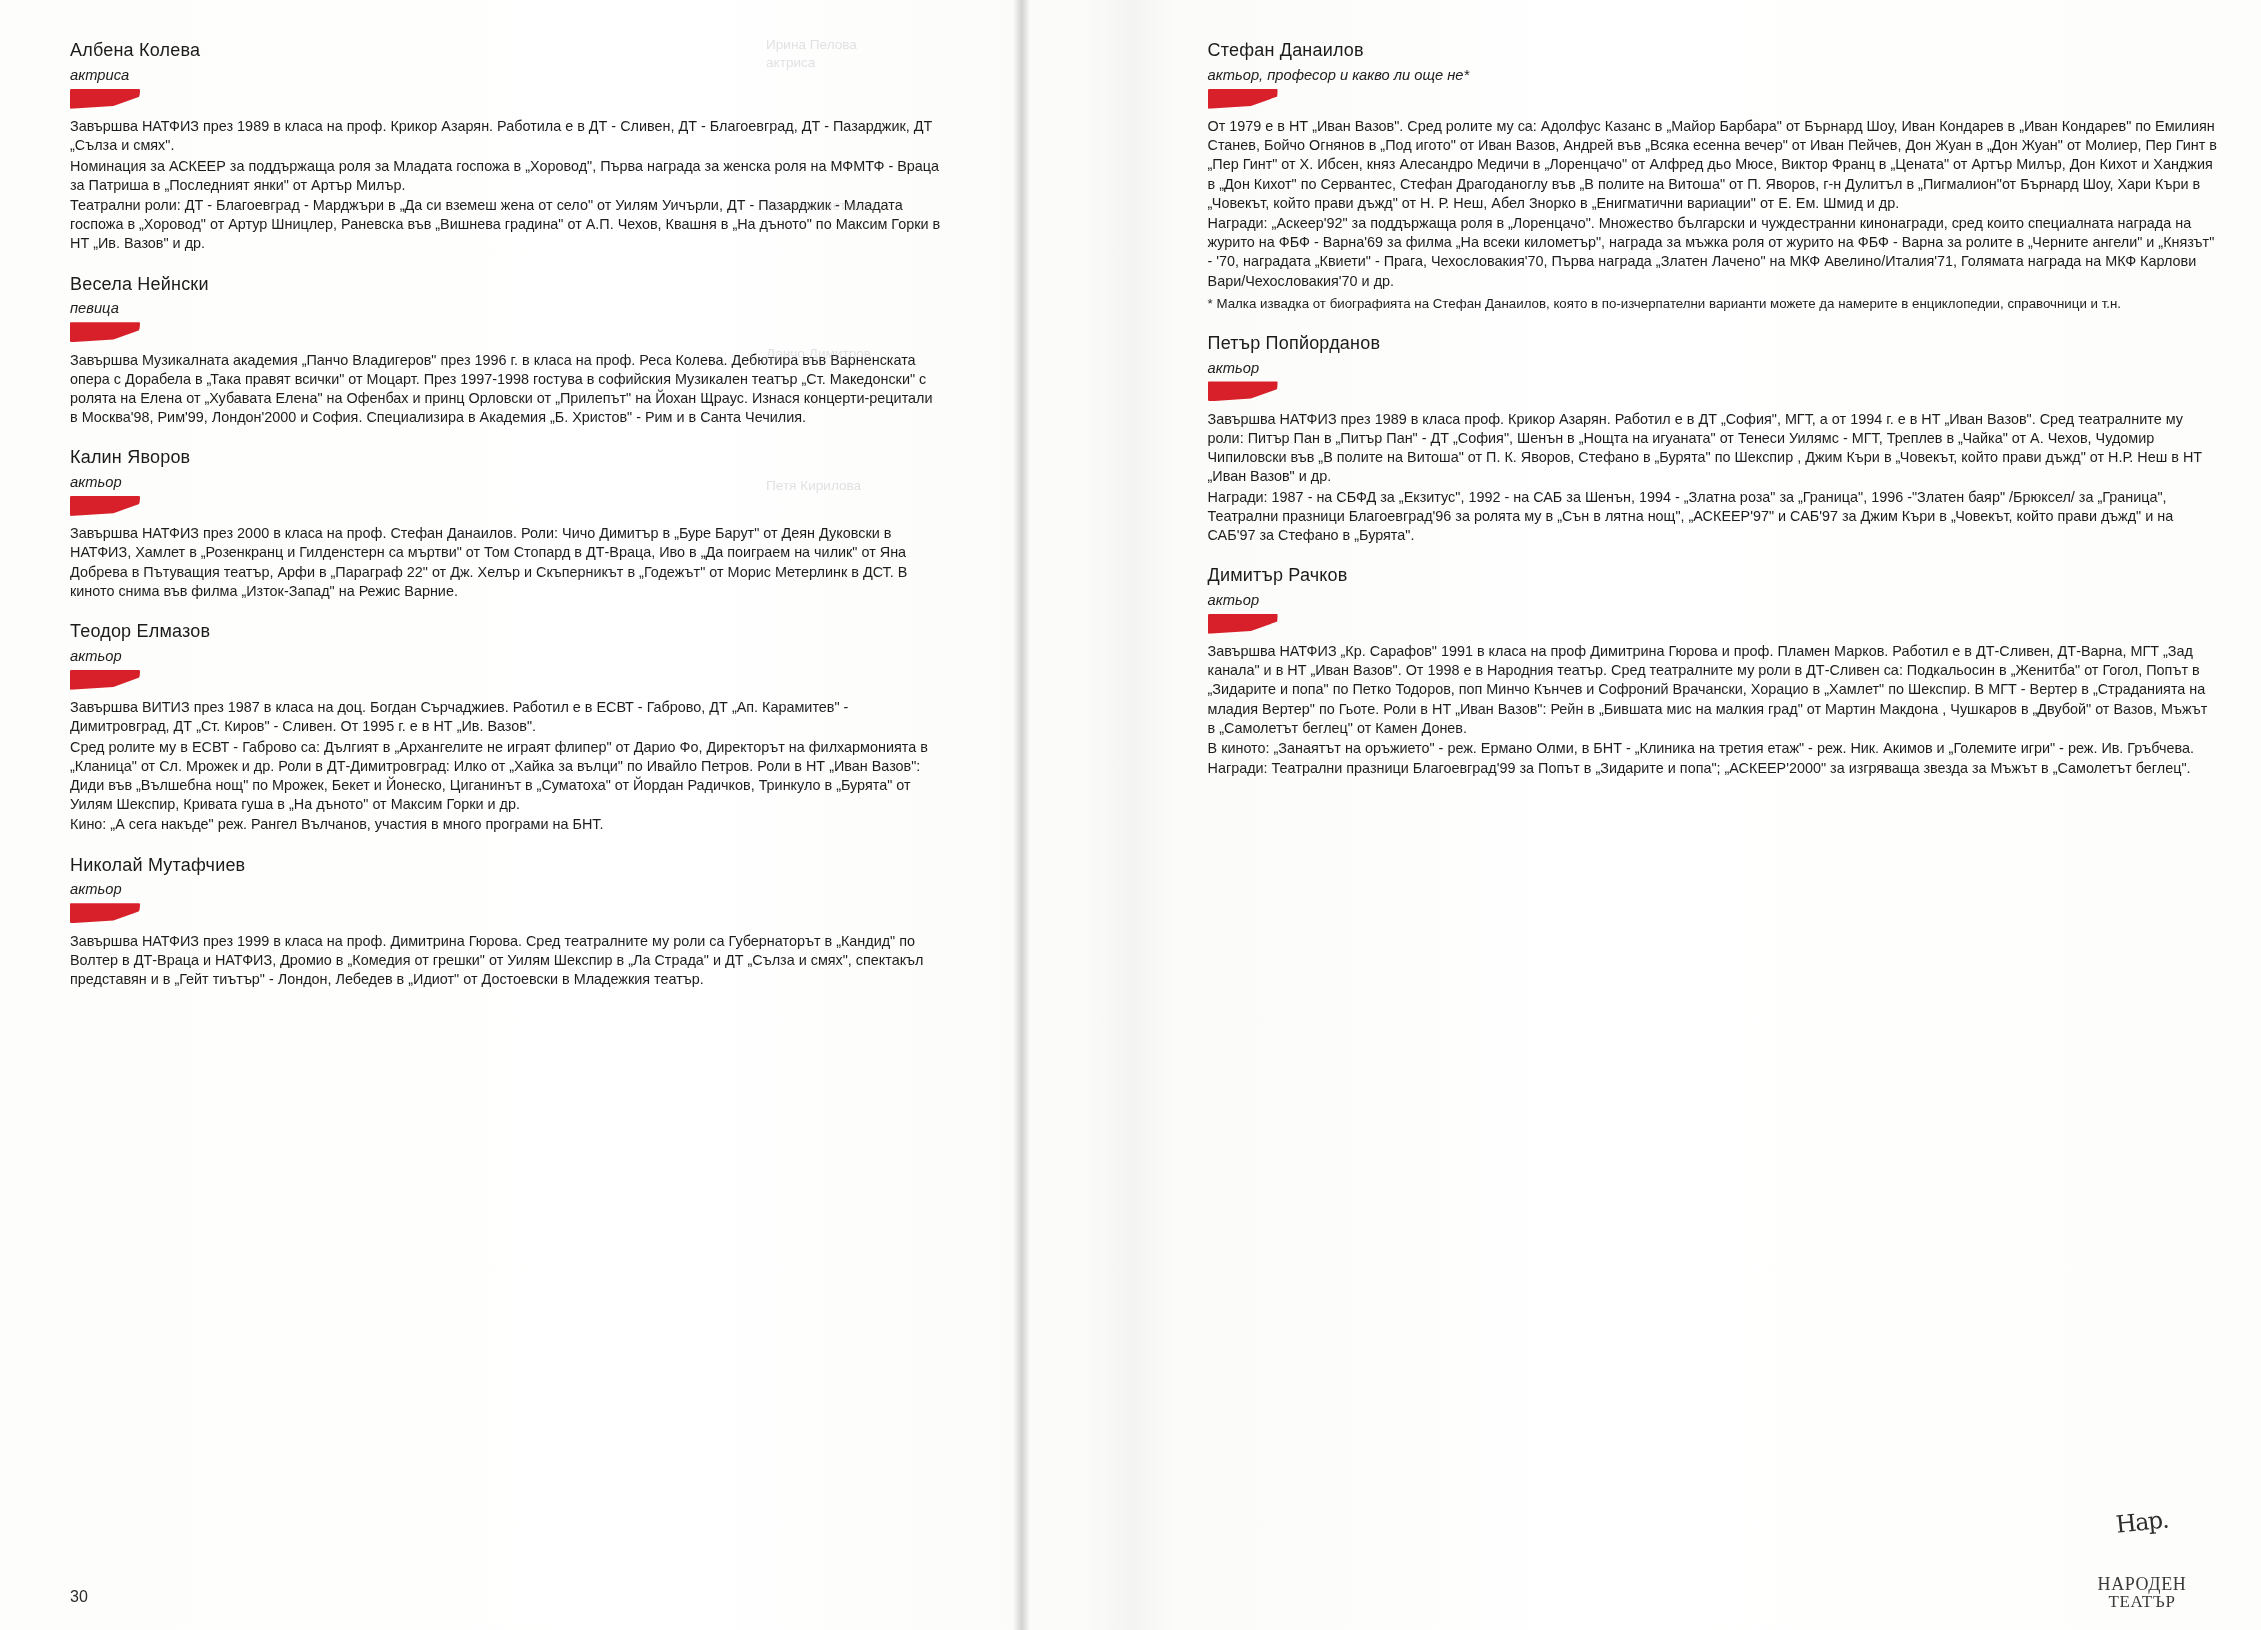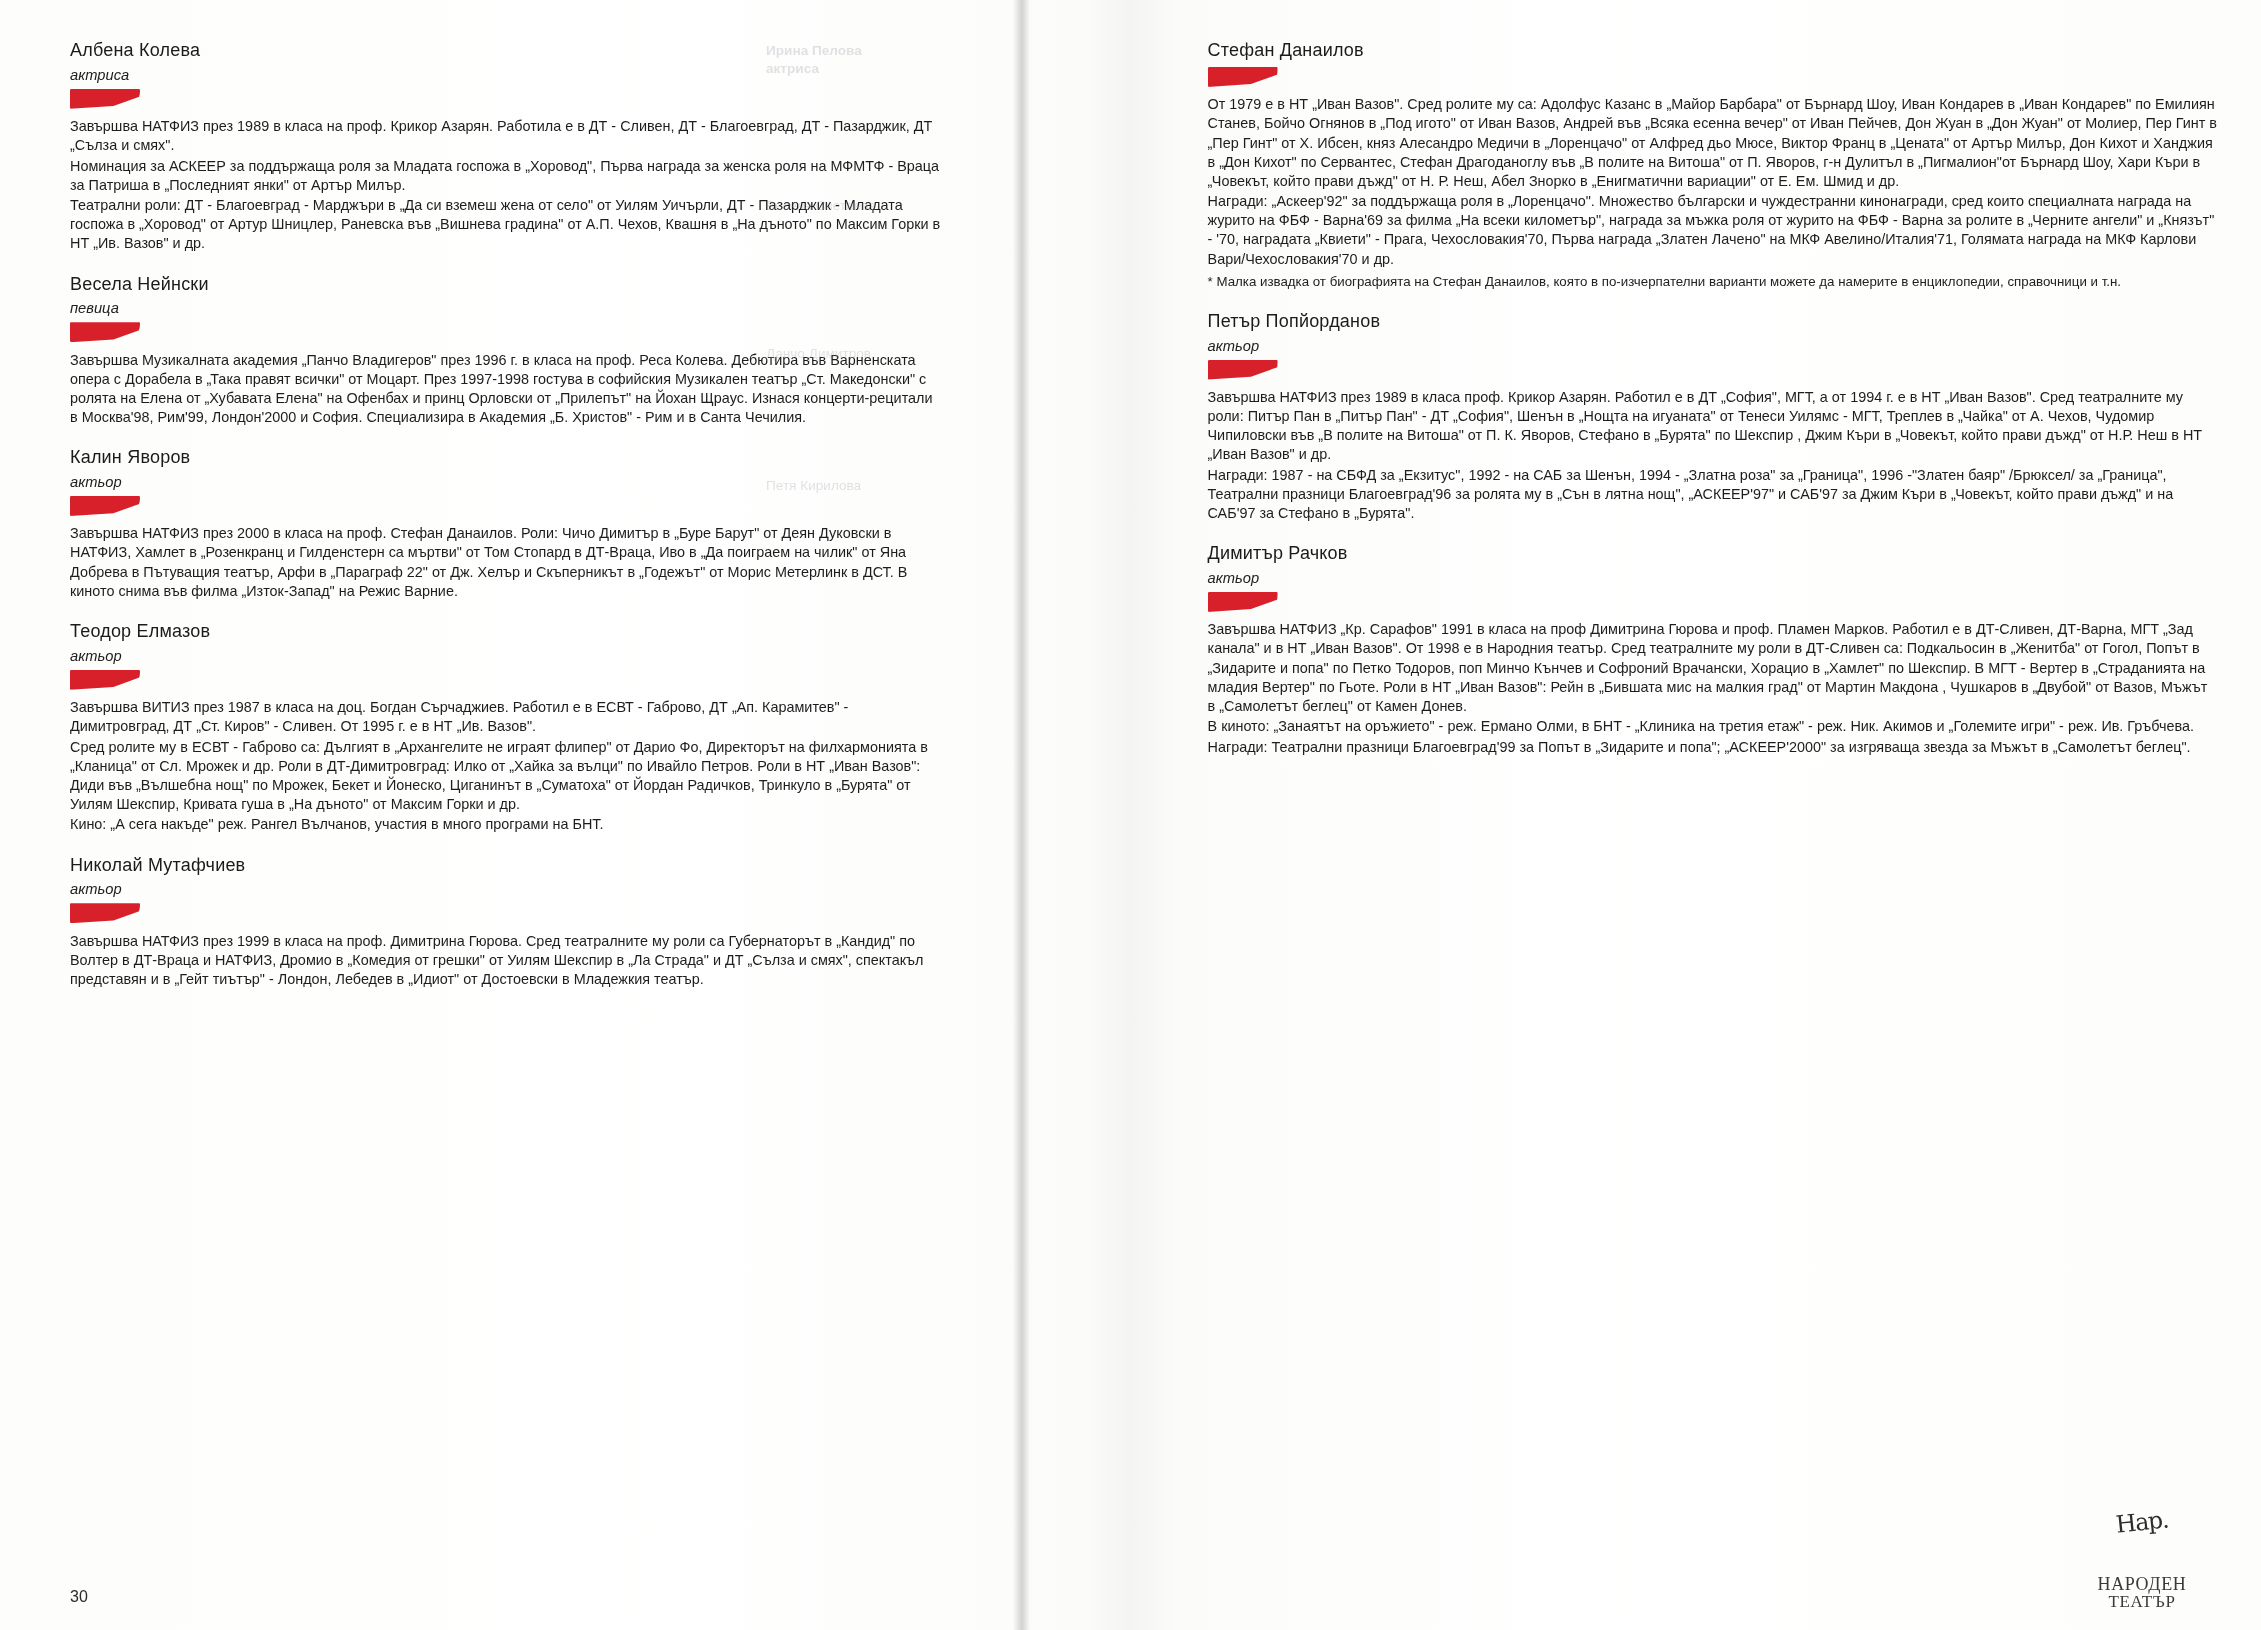--- a/index.html
+++ b/index.html
@@ -124,21 +124,21 @@
   
   .bleed {
     position: absolute;
     color: rgba(150,150,160,0.28);
     font-size: 13.6px;
     line-height: 1.33;
     pointer-events: none;
     user-select: none;
     white-space: pre-line;
   }
-  .bleed-1 { left: 766px; top: 42px; font-weight: bold; }
+  .bleed-1 { left: 766px; top: 36px; }
   .bleed-2 { left: 766px; top: 197px; }
   .bleed-3 { left: 766px; top: 345px; }
   .bleed-4 { left: 766px; top: 477px; }
 </style>
 </head>
 <body>
 
 <div class="page-scan"></div>
 <div class="gutter"></div>
 
@@ -195,20 +195,21 @@
       </div>
     </div>
 
     <div class="page-number">30</div>
   </div>
 
   <div class="col col-right">
 
     <div class="entry">
       <div class="entry-name">Стефан Данаилов</div>
+      <div class="entry-role">актьор, професор и какво ли още не*</div>
       <div class="redmark"></div>
       <div class="entry-body">
         <p>От 1979  е в НТ „Иван Вазов". Сред ролите му са: Адолфус Казанс в „Майор Барбара" от Бърнард Шоу, Иван Кондарев в „Иван Кондарев" по Емилиян Станев, Бойчо Огнянов в „Под игото"  от  Иван Вазов, Андрей във „Всяка есенна вечер" от Иван Пейчев, Дон Жуан в „Дон Жуан" от Молиер, Пер Гинт в „Пер Гинт" от Х. Ибсен, княз Алесандро Медичи в „Лоренцачо" от Алфред дьо Мюсе, Виктор Франц в „Цената" от Артър Милър, Дон Кихот и Ханджия в „Дон Кихот" по Сервантес, Стефан Драгоданоглу във „В полите на  Витоша" от П. Яворов,  г-н Дулитъл в „Пигмалион"от Бърнард Шоу, Хари Къри в „Човекът, който прави дъжд" от Н. Р. Неш, Абел Знорко в „Енигматични вариации" от Е. Ем. Шмид и др.</p>
         <p>Награди:  „Аскеер'92" за поддържаща роля в „Лоренцачо". Множество български и чуждестранни кинонагради, сред които специалната награда на журито на ФБФ - Варна'69 за филма „На всеки километър", награда за мъжка роля от журито на ФБФ - Варна за ролите в „Черните ангели" и „Князът" - '70, наградата „Квиети" - Прага, Чехословакия'70, Първа награда „Златен Лачено" на МКФ Авелино/Италия'71, Голямата награда на МКФ Карлови Вари/Чехословакия'70 и др.</p>
       </div>
       <div class="footnote">* Малка извадка от биографията на Стефан Данаилов, която в по-изчерпателни варианти можете да намерите в енциклопедии, справочници и т.н.</div>
     </div>
 
     <div class="entry">
       <div class="entry-name">Петър Попйорданов</div>

